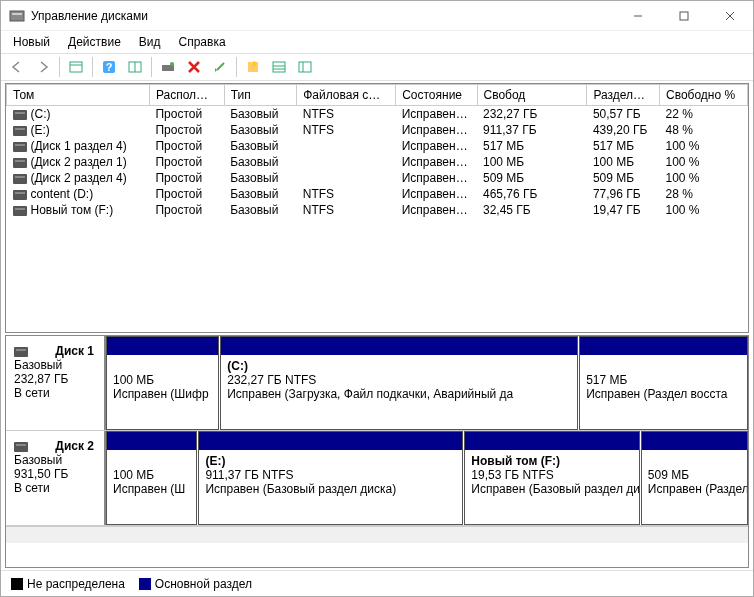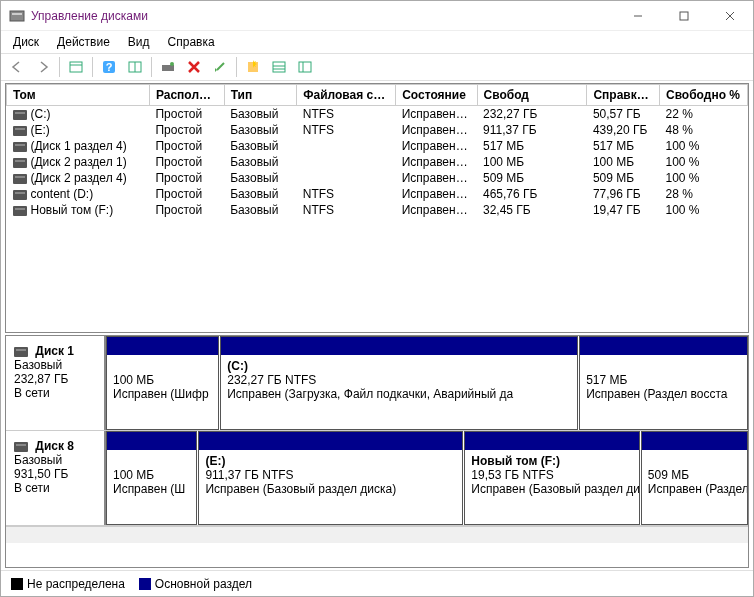--- a/index.html
+++ b/index.html
@@ -1,38 +1,38 @@
 <!DOCTYPE html>
 <html><head>
 <meta charset="utf-8">
 <style>
 * { box-sizing: border-box; margin: 0; padding: 0; }
 body { font-family: "Segoe UI", Tahoma, sans-serif; font-size: 12px; background: #fff; color: #000; overflow: hidden; }
 .window { width: 754px; height: 597px; border: 1px solid #aaa; display: flex; flex-direction: column; background: #fff; }
 .titlebar { height: 30px; display: flex; align-items: center; padding: 0 0 0 8px; background: #fff; border-bottom: 1px solid #eee; }
 .titlebar .app-icon { width: 16px; height: 16px; margin-right: 6px; }
-.titlebar .title { flex: 1; color: #701a75; font-size: 12px; }
+.titlebar .title { flex: 1; color: #000000; font-size: 12px; }
 .titlebar .win-controls { display: flex; }
 .titlebar .win-btn { width: 46px; height: 30px; display: flex; align-items: center; justify-content: center; color: #555; cursor: default; }
 .menubar { height: 22px; display: flex; align-items: center; padding: 0 4px; gap: 2px; }
 .menubar .menu-item { padding: 2px 8px; cursor: default; }
 .toolbar { height: 28px; display: flex; align-items: center; padding: 0 4px; gap: 2px; border-top: 1px solid #e0e0e0; border-bottom: 1px solid #e0e0e0; }
 .toolbar .tb-btn { width: 24px; height: 24px; display: flex; align-items: center; justify-content: center; cursor: default; }
 .toolbar .tb-sep { width: 1px; height: 20px; background: #ccc; margin: 0 2px; }
 .content { flex: 1; display: flex; flex-direction: column; overflow: hidden; }
 .table-wrap { flex: 0 0 250px; overflow: auto; border: 1px solid #888; margin: 2px 4px; }
 table.vol { border-collapse: collapse; width: 100%; font-size: 12px; table-layout: fixed; }
-table.vol th { text-align: left; font-weight: bold; padding: 3px 6px; border: 1px solid #ccc; background: #fff; white-space: nowrap; overflow: hidden; text-overflow: ellipsis; }
+table.vol th { text-align: left; font-weight: normal; padding: 3px 6px; border: 1px solid #ccc; background: #fff; white-space: nowrap; overflow: hidden; text-overflow: ellipsis; }
 table.vol td { padding: 1px 6px; white-space: nowrap; overflow: hidden; text-overflow: ellipsis; }
 .vol-icon { display: inline-block; width: 14px; height: 10px; background: #555; border-radius: 1px; margin-right: 4px; vertical-align: middle; position: relative; }
 .vol-icon::after { content: ""; position: absolute; top: 2px; left: 2px; right: 2px; height: 2px; background: #888; }
 .graphical { flex: 1; overflow: auto; border: 1px solid #888; margin: 0 4px 2px 4px; display: flex; flex-direction: column; }
 .disk-row { display: flex; border-bottom: 1px solid #ccc; min-height: 95px; }
 .disk-label { width: 100px; padding: 8px; font-size: 12px; border-right: 2px solid #888; }
-.disk-label .disk-name { font-weight: bold; }
+.disk-label .disk-name { font-weight: bold; margin-left: 20px; }
 .disk-parts { flex: 1; display: flex; gap: 1px; padding: 0; min-width: 0; }
 .part { border: 1px solid #555; display: flex; flex-direction: column; font-size: 12px; overflow: hidden; min-width: 0; }
 .part .part-header { height: 18px; background: #00008b; }
 .part .part-body { padding: 4px 6px; flex: 1; white-space: nowrap; overflow: hidden; }
 .part .part-body .pname { font-weight: bold; }
 .hscroll { height: 17px; background: #f0f0f0; border-top: 1px solid #ccc; }
 .legend { height: 26px; display: flex; align-items: center; padding: 0 10px; gap: 14px; border-top: 1px solid #e0e0e0; font-size: 12px; }
 .legend .swatch { display: inline-block; width: 12px; height: 12px; margin-right: 4px; vertical-align: middle; }
 .legend .swatch.black { background: #000; }
 .legend .swatch.blue { background: #00008b; }
@@ -64,21 +64,21 @@
       <div class="win-btn">
           <svg width="10" height="10">
             <line x1="1" y1="1" x2="9" y2="9" stroke="#555"></line>
             <line x1="9" y1="1" x2="1" y2="9" stroke="#555"></line>
           </svg>
         </div>
     </div>
   </div>
 
   <div class="menubar">
-    <div class="menu-item">Диск</div>
+    <div class="menu-item">Новый</div>
     <div class="menu-item">Действие</div>
     <div class="menu-item">Вид</div>
     <div class="menu-item">Справка</div>
   </div>
 
   <div class="toolbar">
     <div class="tb-btn">
         <svg width="16" height="16">
           <path d="M10 3 L4 8 L10 13" fill="none" stroke="#888" stroke-width="1.5"></path>
         </svg>
@@ -162,21 +162,21 @@
             <col style="width: 80px;">
           </colgroup>
         <thead>
             <tr id="vol-head">
               <th>Том</th>
               <th>Распол…</th>
               <th>Тип</th>
               <th>Файловая с…</th>
               <th>Состояние</th>
               <th>Свобод</th>
-              <th>Справка…</th>
+              <th>Раздел…</th>
               <th>Свободно %</th>
             </tr>
           </thead>
         <tbody id="vol-body">
             <tr>
               <td><span class="vol-icon"></span><span>(C:)</span></td>
               <td>Простой</td>
               <td>Базовый</td>
               <td>NTFS</td>
               <td>Исправен…</td>
@@ -273,21 +273,21 @@
                 <div class="part-header"></div>
                 <div class="part-body">
                   <div>&nbsp;</div>
                   <div>517 МБ</div>
                   <div>Исправен (Раздел восста</div>
                 </div>
               </div>
             </div>
           </div>
           <div class="disk-row">
-            <div class="disk-label"><span class="vol-icon"></span> <span class="disk-name">Диск 8</span><br>Базовый<br>931,50 ГБ<br>В сети</div>
+            <div class="disk-label"><span class="vol-icon"></span> <span class="disk-name">Диск 2</span><br>Базовый<br>931,50 ГБ<br>В сети</div>
             <div class="disk-parts">
               <div class="part" style="flex: 0.85 1 0%;">
                 <div class="part-header"></div>
                 <div class="part-body">
                   <div>&nbsp;</div>
                   <div>100 МБ</div>
                   <div>Исправен (Ш</div>
                 </div>
               </div>
               <div class="part" style="flex: 2.5 1 0%;">

